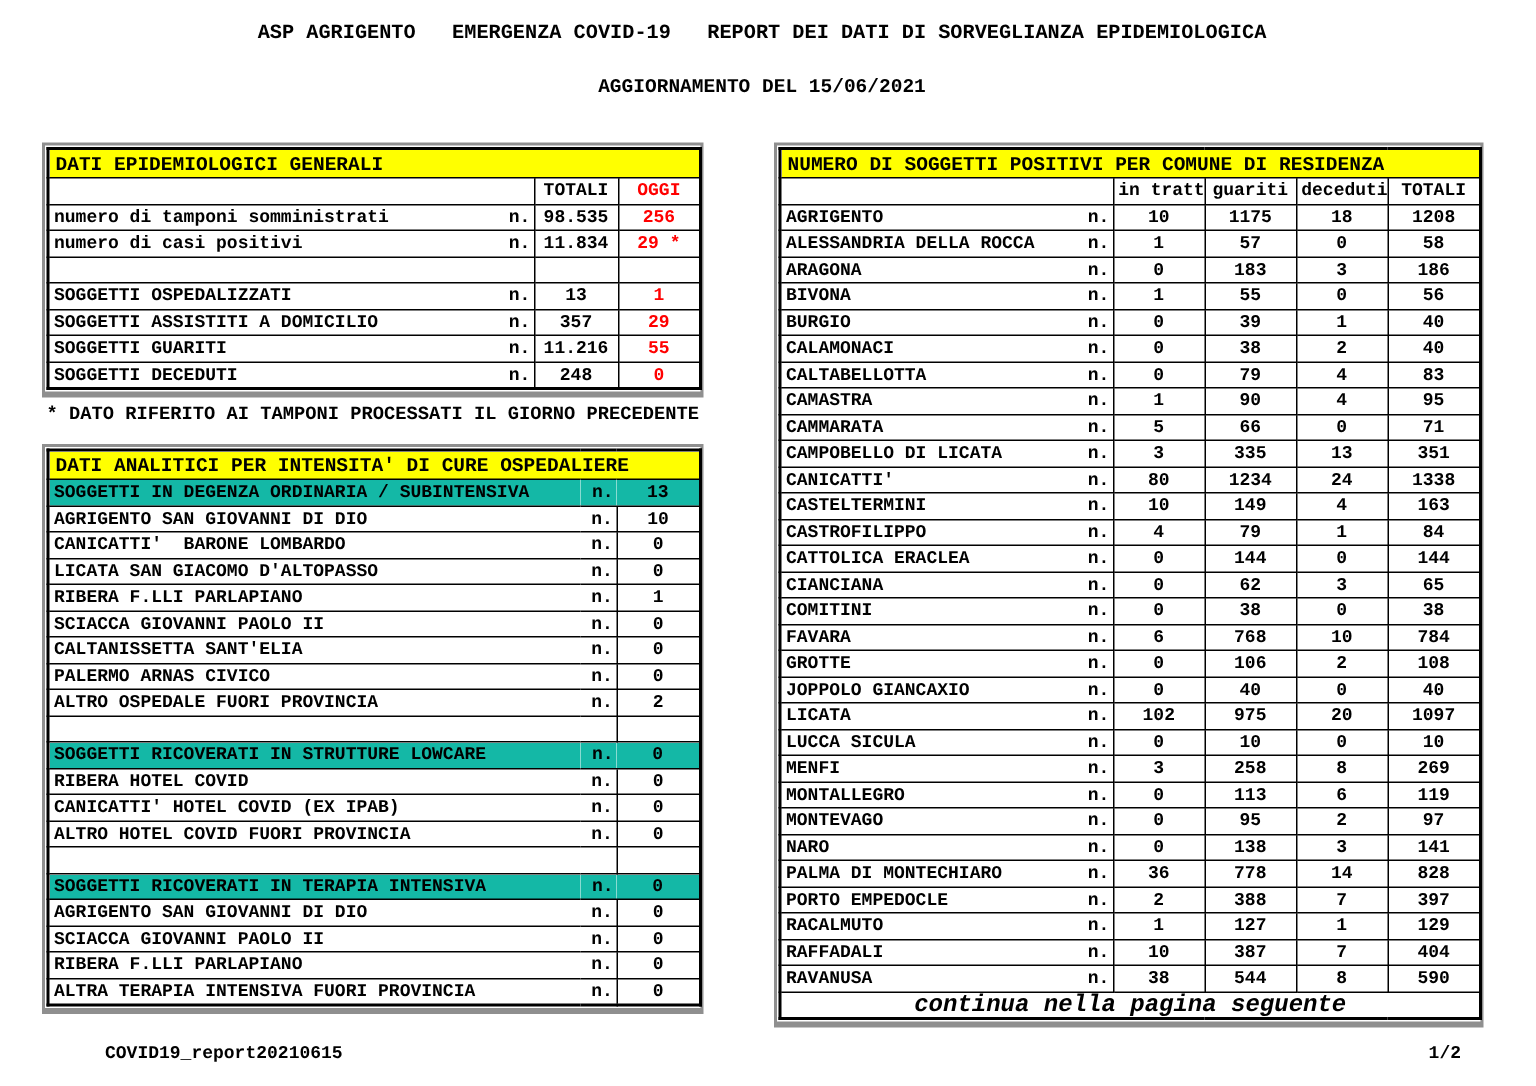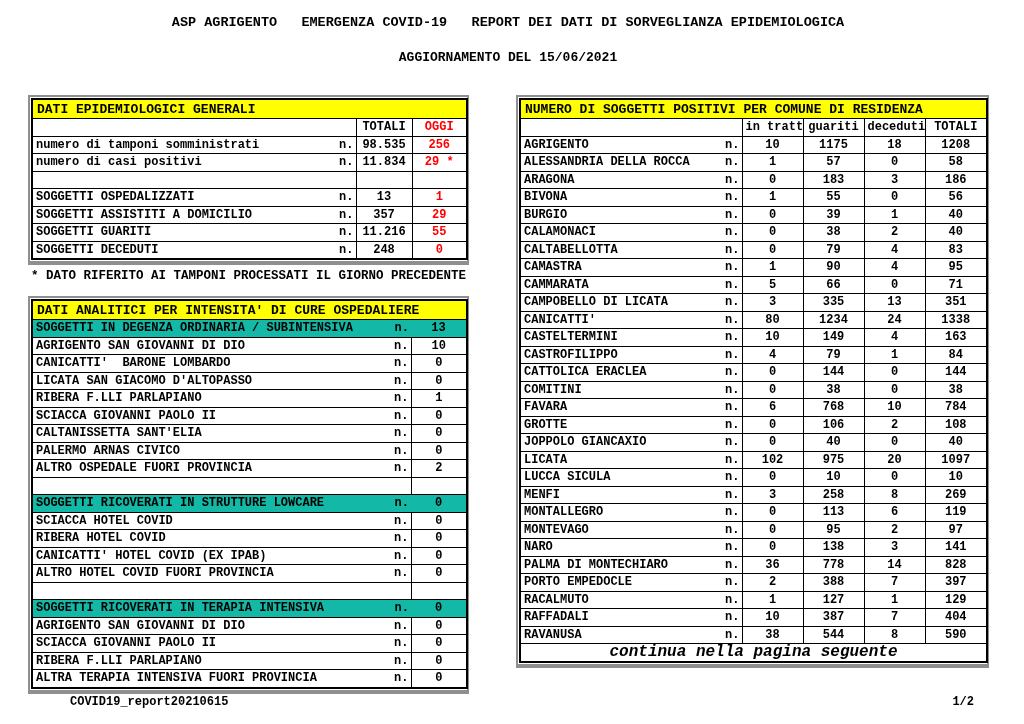--- a/index.html
+++ b/index.html
@@ -182,25 +182,20 @@
               <td class="lbl"></td>
               <td class="unit"></td>
               <td class="val"></td>
             </tr>
             <tr class="section">
               <td class="lbl">SOGGETTI RICOVERATI IN STRUTTURE LOWCARE</td>
               <td class="unit">n.</td>
               <td class="val">0</td>
             </tr>
             <tr>
-              <td class="lbl">SCIACCA HOTEL COVID</td>
-              <td class="unit">n.</td>
-              <td class="val">0</td>
-            </tr>
-            <tr>
               <td class="lbl">RIBERA HOTEL COVID</td>
               <td class="unit">n.</td>
               <td class="val">0</td>
             </tr>
             <tr>
               <td class="lbl">CANICATTI' HOTEL COVID (EX IPAB)</td>
               <td class="unit">n.</td>
               <td class="val">0</td>
             </tr>
             <tr>
@@ -374,20 +369,28 @@
             </tr>
             <tr>
               <td class="lbl">CATTOLICA ERACLEA</td>
               <td class="unit">n.</td>
               <td class="val">0</td>
               <td class="val">144</td>
               <td class="val">0</td>
               <td class="val">144</td>
             </tr>
             <tr>
+              <td class="lbl">CIANCIANA</td>
+              <td class="unit">n.</td>
+              <td class="val">0</td>
+              <td class="val">62</td>
+              <td class="val">3</td>
+              <td class="val">65</td>
+            </tr>
+            <tr>
               <td class="lbl">COMITINI</td>
               <td class="unit">n.</td>
               <td class="val">0</td>
               <td class="val">38</td>
               <td class="val">0</td>
               <td class="val">38</td>
             </tr>
             <tr>
               <td class="lbl">FAVARA</td>
               <td class="unit">n.</td>

